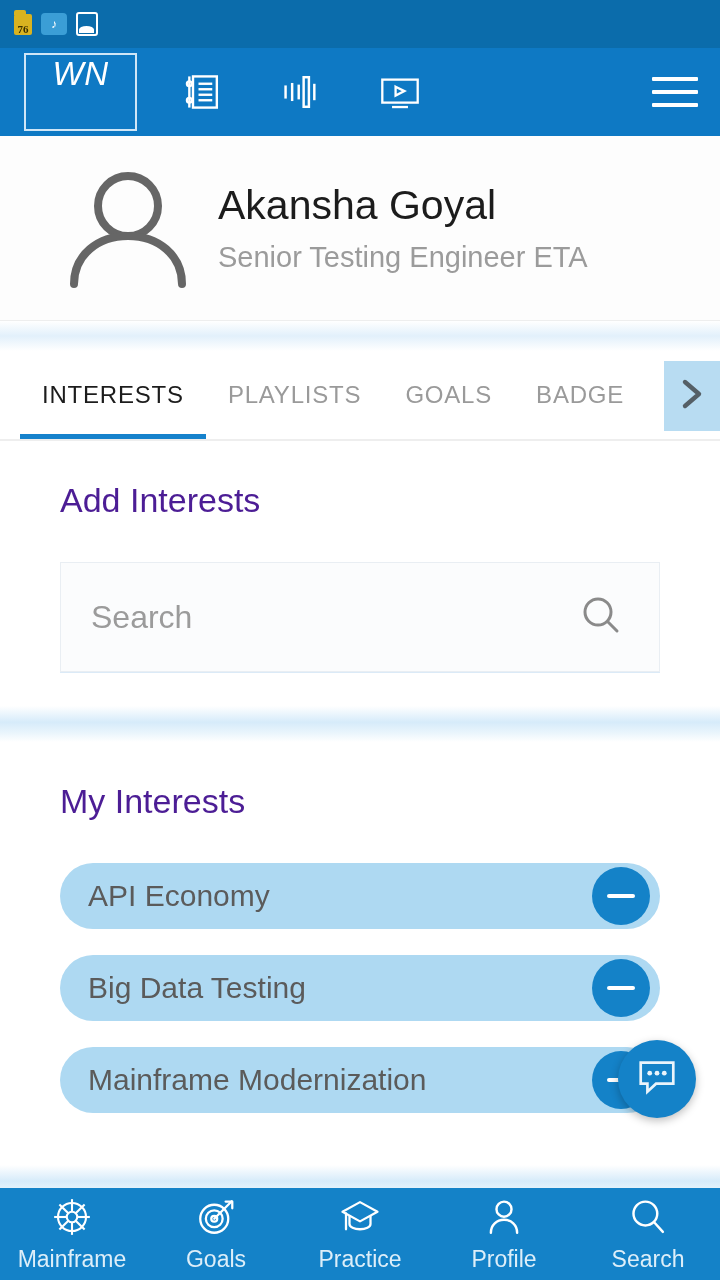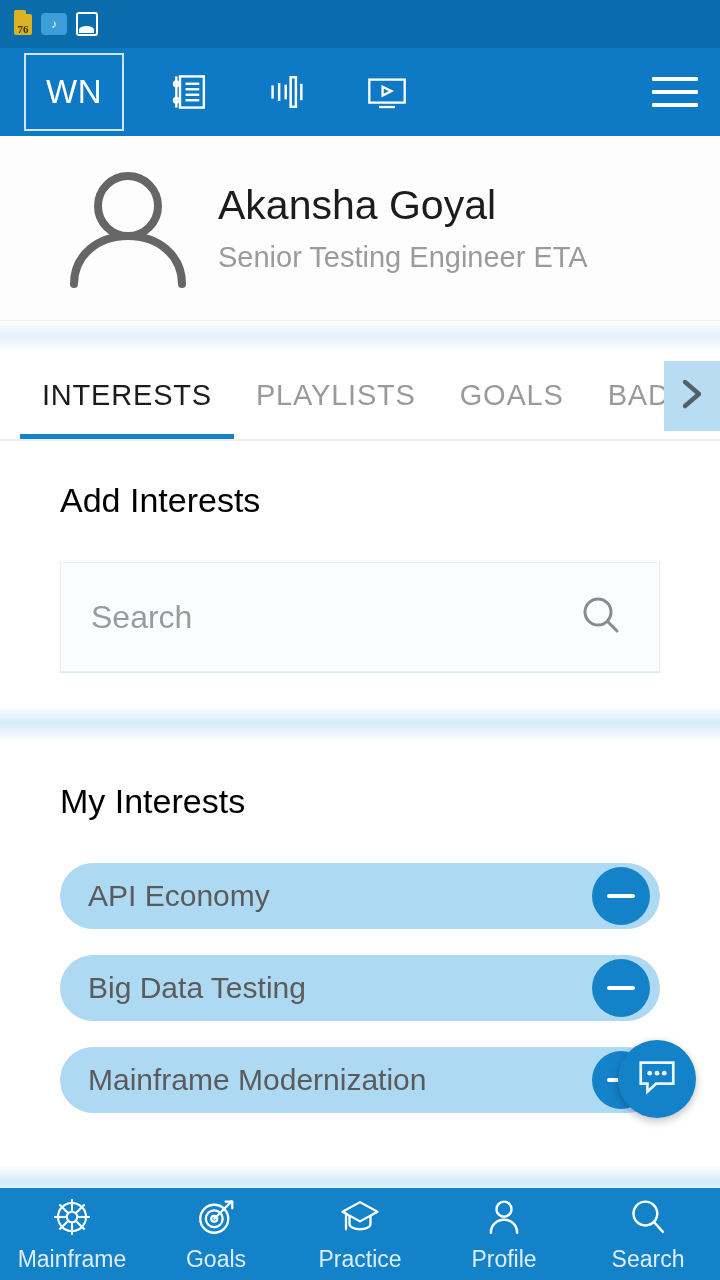--- a/index.html
+++ b/index.html
@@ -53,23 +53,23 @@
   .wifi { width:22px; height:22px; position:relative; }
   .sig { display:flex; align-items:flex-end; gap:1.5px; height:21px; }
   .sig i { width:4px; background:#ffffff; display:block; }
 
   
   .toolbar {
     height:88px; background:#0e79c4; display:flex; align-items:center;
     padding:0 22px 0 24px;
   }
   .logo-box {
-    width:100px; height:78px; border:2px solid #cfe6f7;
-    display:flex; align-items:center; justify-content:center;
-    color:#ffffff; font-size:33px; letter-spacing:0.5px;
+    width:113px; height:78px; border:2px solid #cfe6f7;
+    display:flex; justify-content:center;
+    color:#ffffff; font-size:33px; letter-spacing:0.5px;font-style:italic;
   }
   .tb-icons { display:flex; align-items:center; gap:52px; margin-left:44px; }
   .tb-ico { width:46px; height:46px; display:flex; align-items:center; justify-content:center; }
   .hamburger { margin-left:auto; width:46px; height:34px;
     display:flex; flex-direction:column; justify-content:space-between; padding:2px 0; }
   .hamburger i { display:block; height:4px; background:#ffffff; border-radius:1px; width:46px; }
 
   
   .profile-card {
     background:#fdfdfd; height:185px; display:flex; align-items:center;
@@ -77,36 +77,36 @@
   }
   .avatar { width:132px; height:120px; flex:none; }
   .p-texts { margin-left:24px; }
   .p-name { font-size:41px; color:#1c1c1c; letter-spacing:0px; }
   .p-role { font-size:29px; color:#9b9b9b; margin-top:12px; }
 
   
   .tabs-wrap { background:#ffffff; position:relative; height:90px; }
   .tabs { display:flex; align-items:center; height:88px; padding-left:20px; overflow:hidden; }
   .tab {
-    font-size:29px; color:#9a9a9a; letter-spacing:0.8px; white-space:nowrap;
+    font-size:24px; color:#9a9a9a; letter-spacing:0.8px; white-space:nowrap;
     padding:0 22px; height:88px; display:flex; align-items:center; position:relative;
   }
   .tab.active { color:#1c1c1c; }
   .tab.active::after {
     content:""; position:absolute; left:0; right:0; bottom:0; height:5px; background:#1682cc;
   }
   .tab-more {
     position:absolute; right:0; top:10px; width:56px; height:70px;
     background:#b8dcf2; display:flex; align-items:center; justify-content:center;
   }
   .tabs-underline { height:2px; background:#eeeeee; }
 
   
   .card { background:#ffffff; }
-  .sec-title { font-size:34px; color:#000000; padding:40px 0 0 60px; }
+  .sec-title { font-size:34px; color:#4c1d95; padding:40px 0 0 60px; }
 
   .search-box {
     margin:42px 60px 0 60px; height:110px; background:#fbfcfd;
     border:1px solid #e9eef3; display:flex; align-items:center;
     padding:0 34px 0 30px;
     box-shadow:0 1px 0 #dbeaf7;
   }
   .search-input {
     flex:1; border:none; outline:none; background:transparent;
     font-family:"Liberation Sans", sans-serif; font-size:32px; color:#8b8b8b;

